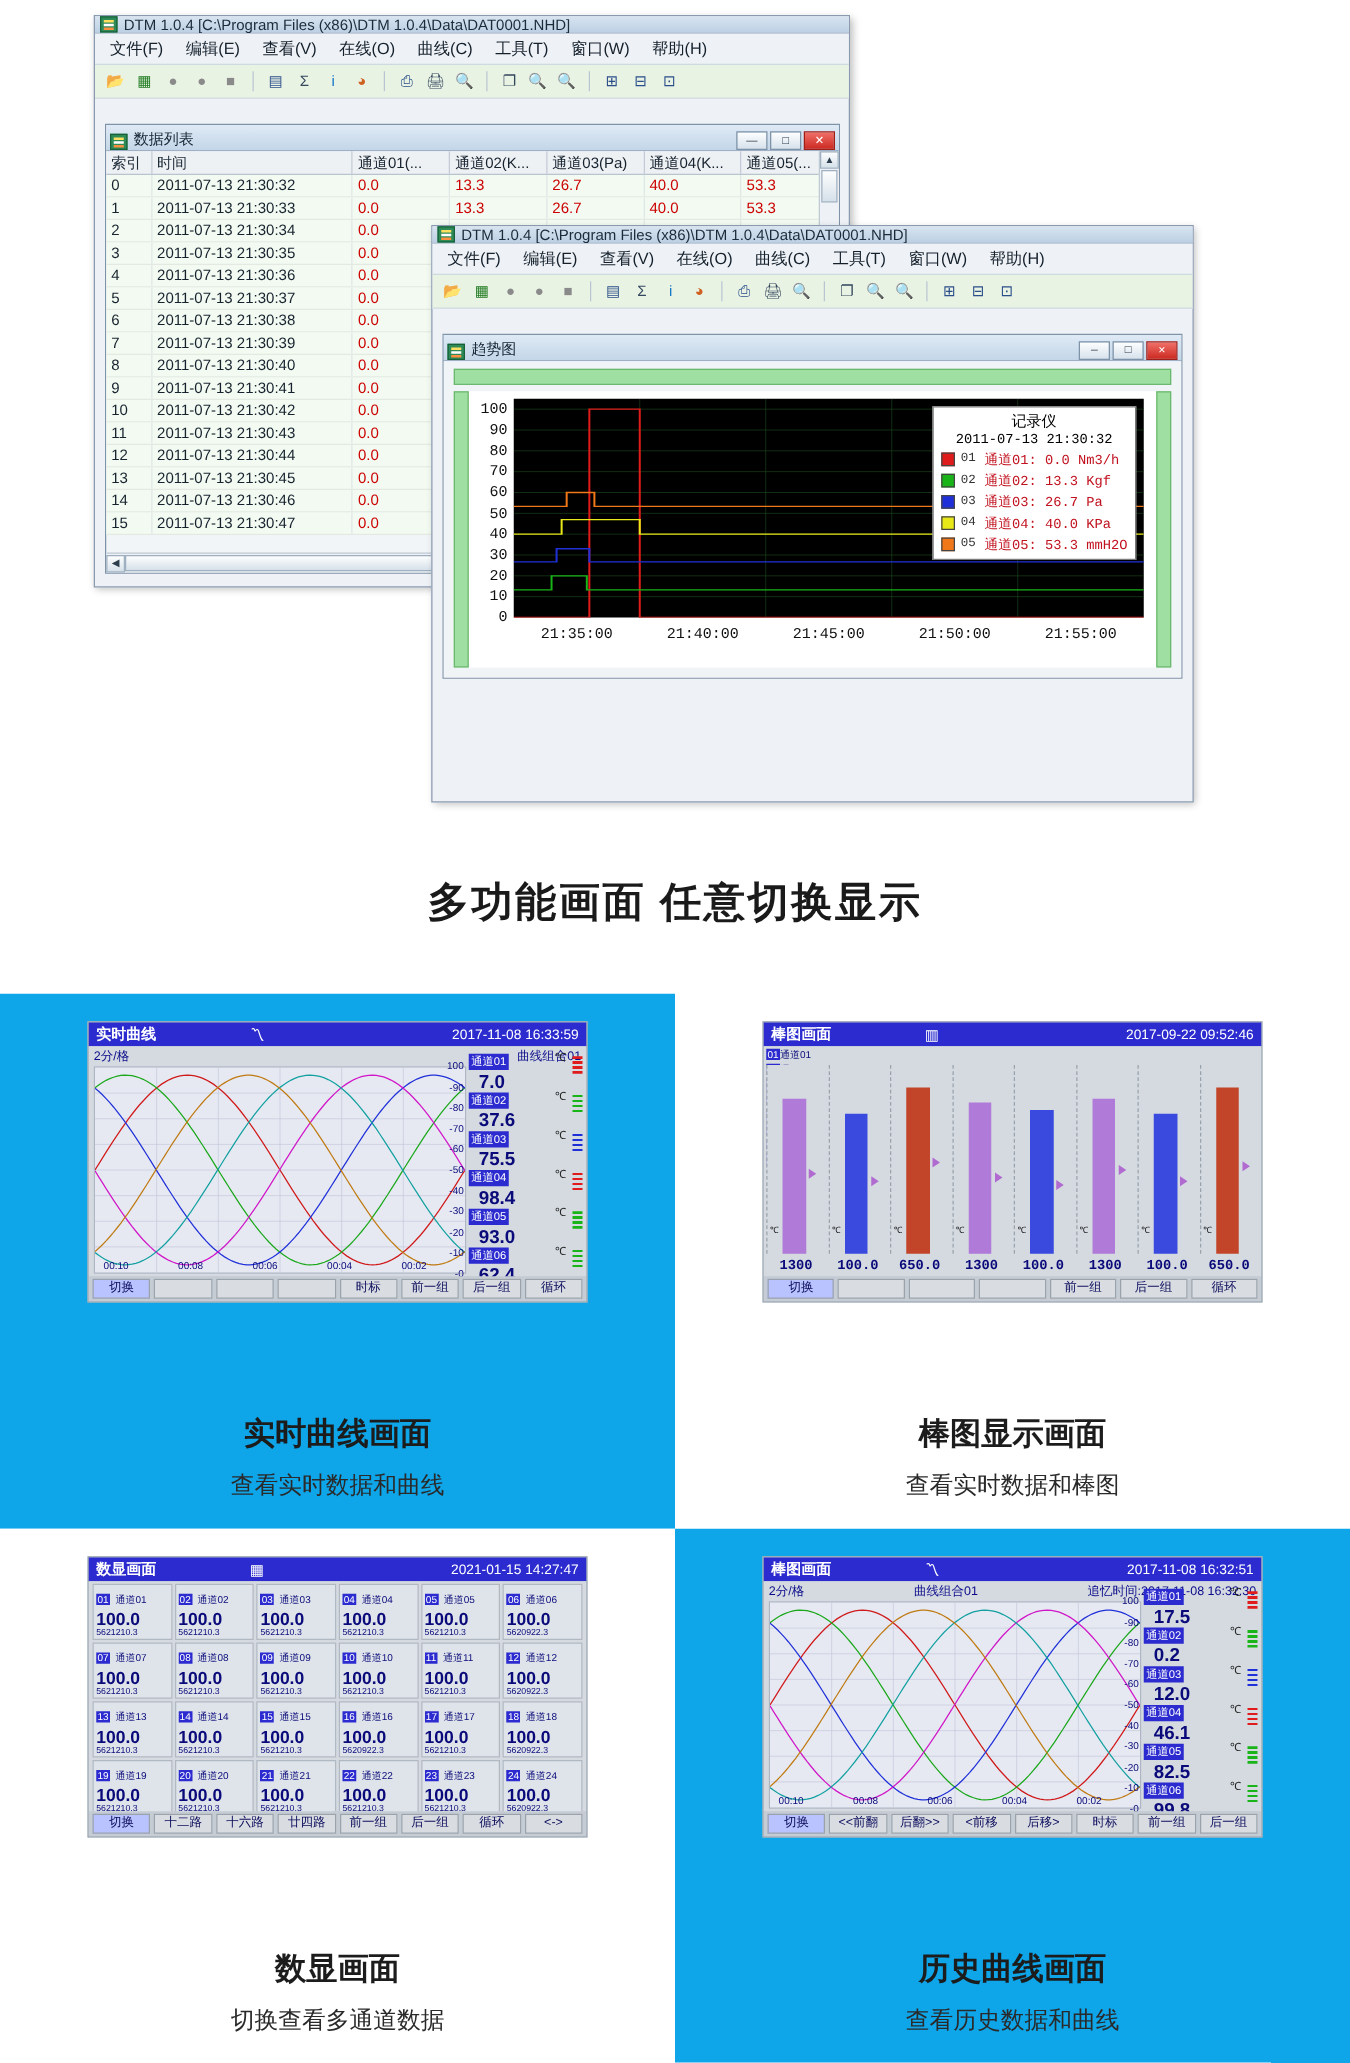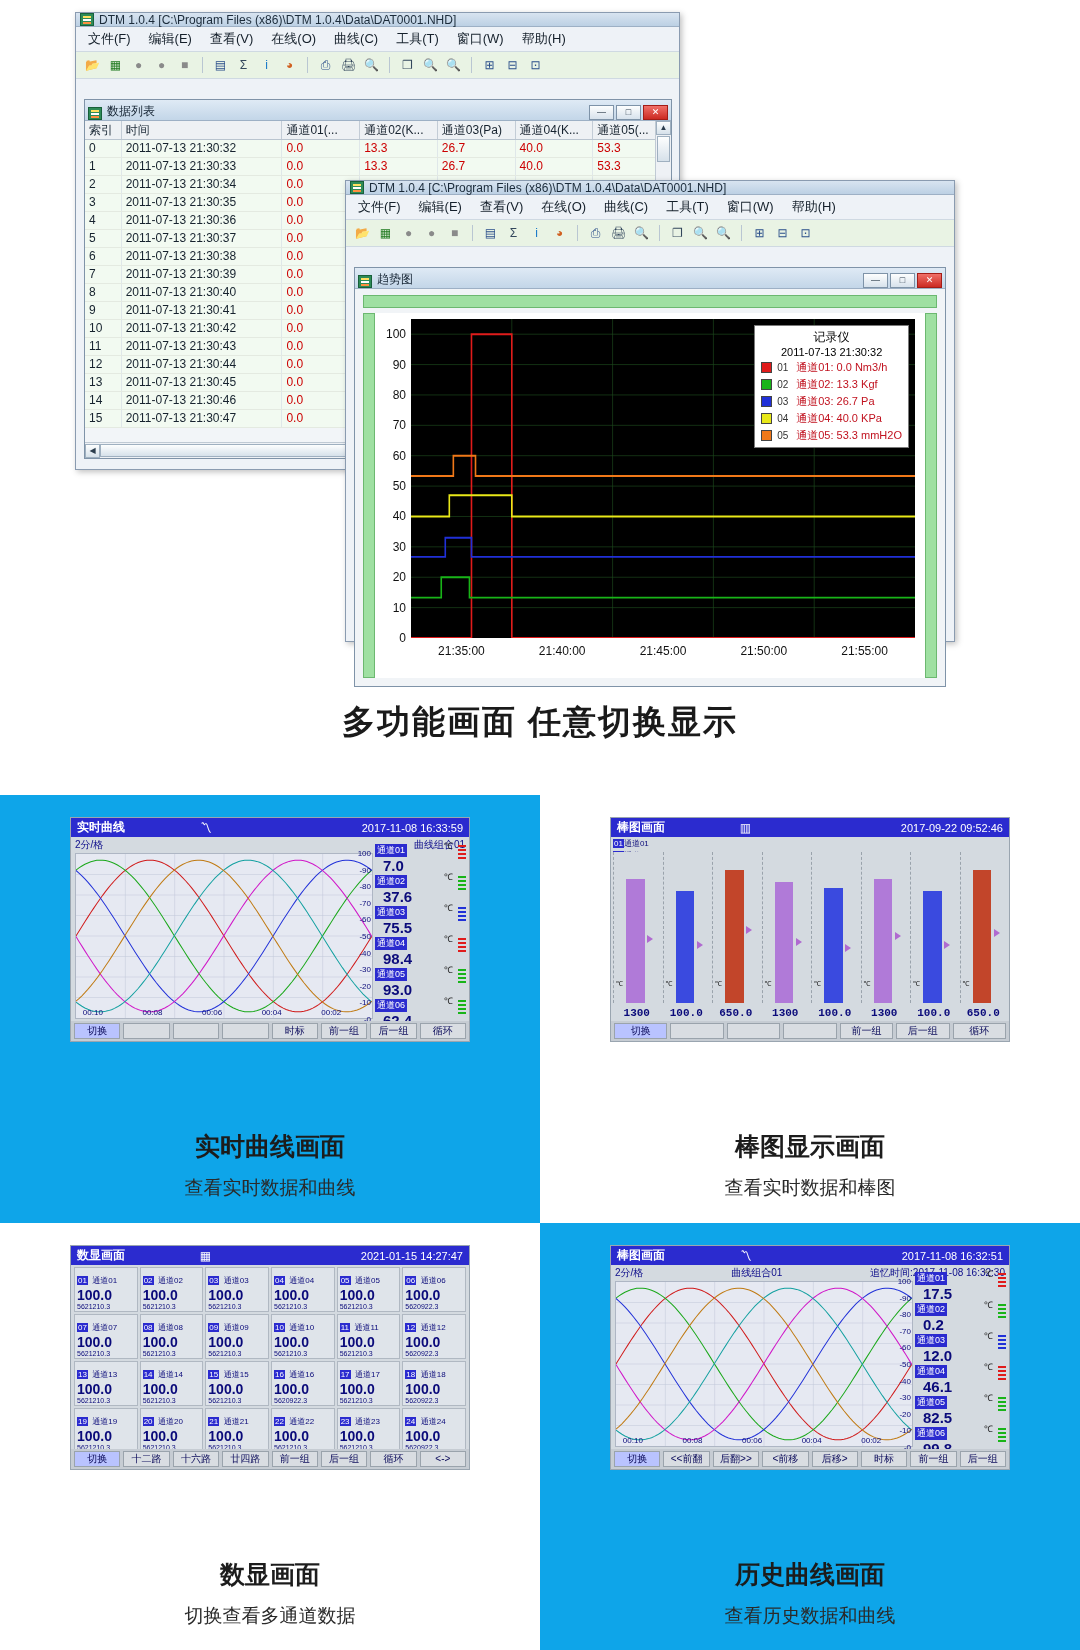--- a/index.html
+++ b/index.html
@@ -490,21 +490,21 @@
     <span class="tb-sep"></span>
     <span class="tb">❐</span>
     <span class="tb">🔍</span>
     <span class="tb" style="color:#9aa5af">🔍</span>
     <span class="tb-sep"></span>
     <span class="tb" style="color:#2b4f8a">⊞</span>
     <span class="tb" style="color:#2b4f8a">⊟</span>
     <span class="tb" style="color:#2b4f8a">⊡</span>
   </div>
 
-  <div class="child" style="left:8px; top:86px; width:592px; height:420px;">
+  <div class="child" style="left:8px; top:86px; width:592px; height:276px;font-family:Liberation Mono, monospace;">
     <div class="child-title">
       <span class="win-ico"></span>
       <span>趋势图</span>
       <span class="child-btns">
         <span class="cbtn">—</span>
         <span class="cbtn">□</span>
         <span class="cbtn close">✕</span>
       </span>
     </div>
 

